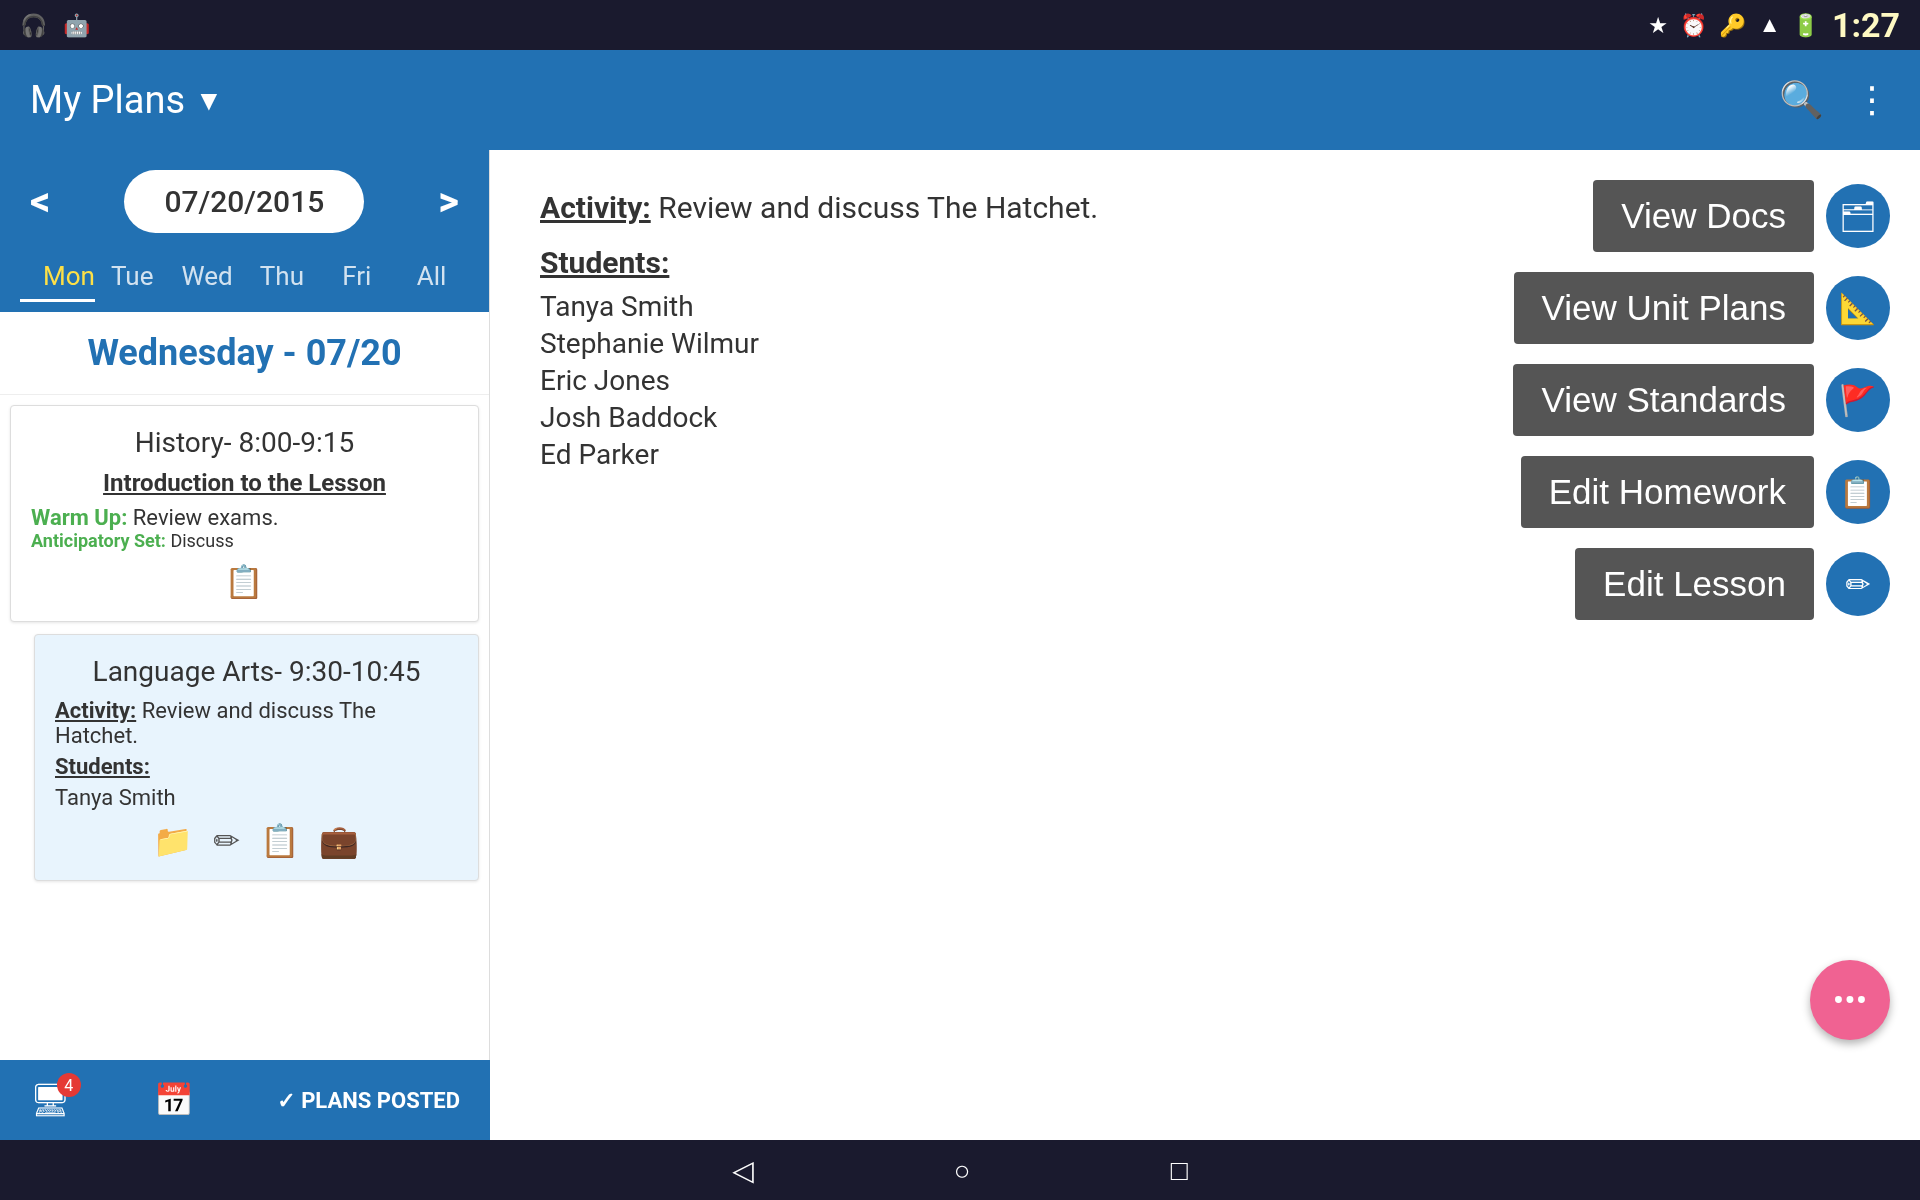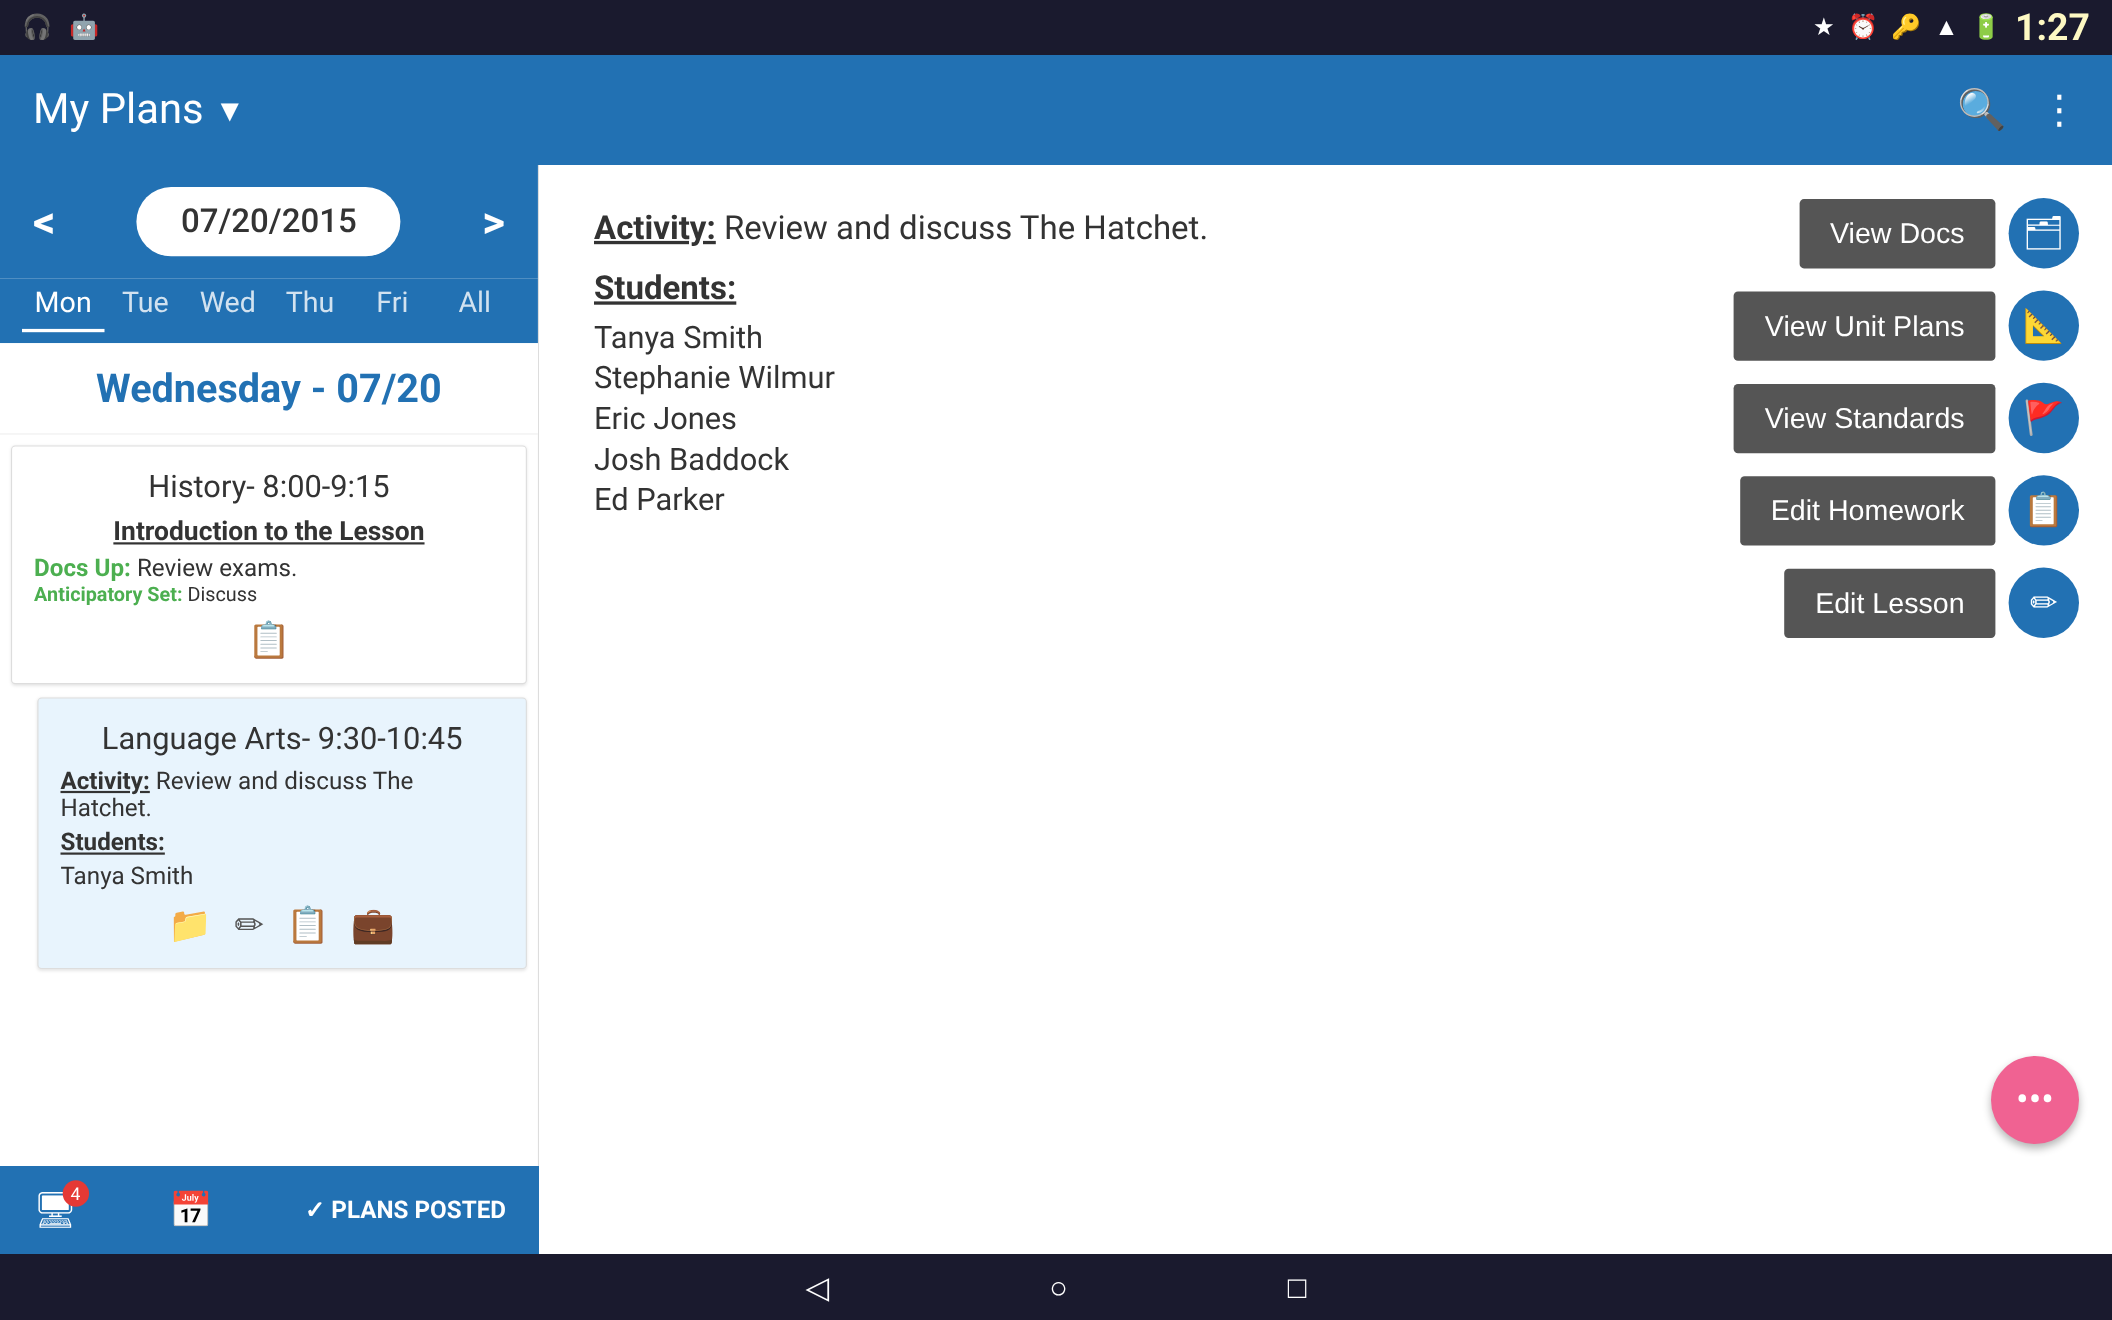--- a/index.html
+++ b/index.html
@@ -57,21 +57,21 @@
       background: #2271b3;
       display: flex; padding: 0 20px 10px;
       gap: 0;
     }
     .day-tab {
       flex: 1; text-align: center; color: rgba(255,255,255,0.8);
       font-size: 26px; padding: 8px 0; cursor: pointer;
       border-bottom: 3px solid transparent;
     }
     .day-tab.active {
-      color: #ffffff; border-bottom: 3px solid white;
+      color: #fde047; border-bottom: 3px solid white; text-align: right;
     }
 
     
     .day-header {
       background: white; padding: 20px;
       text-align: center; font-size: 36px; font-weight: bold; color: #2271b3;
       border-bottom: 1px solid #eee;
     }
 
     
@@ -124,21 +124,21 @@
     .detail-student-name { font-size: 28px; color: #333; margin-bottom: 4px; }
 
     
     .action-buttons {
       position: absolute; right: 30px; top: 30px;
       display: flex; flex-direction: column; gap: 20px;
     }
     .action-row { display: flex; align-items: center; gap: 12px; justify-content: flex-end; }
     .action-btn {
       background: #555; color: white; border: none;
-      padding: 16px 28px; font-size: 26px; cursor: pointer;
+      padding: 16px 28px; font-size: 35px; cursor: pointer;
       border-radius: 4px; white-space: nowrap;
     }
     .action-circle {
       width: 64px; height: 64px; border-radius: 50%;
       background: #2271b3; display: flex; align-items: center;
       justify-content: center; cursor: pointer;
     }
     .action-circle-icon { color: white; font-size: 30px; }
 
     
@@ -210,21 +210,21 @@
       </div>
 
       <div class="day-header">Wednesday - 07/20</div>
 
       <div class="lessons-scroll">
 
         <div class="lesson-card">
           <div class="lesson-title">History- 8:00-9:15</div>
           <div class="lesson-subtitle">Introduction to the Lesson</div>
           <div class="lesson-warm-up">
-            <span class="label">Docs Up:</span>
+            <span class="label">Warm Up:</span>
             <span>  Review exams.</span>
           </div>
           <div class="lesson-anticipatory">
             <span class="label">Anticipatory Set:</span>
             <span>  Discuss</span>
           </div>
           <div class="lesson-icons">
             <span class="lesson-icon">📋</span>
           </div>
         </div>

